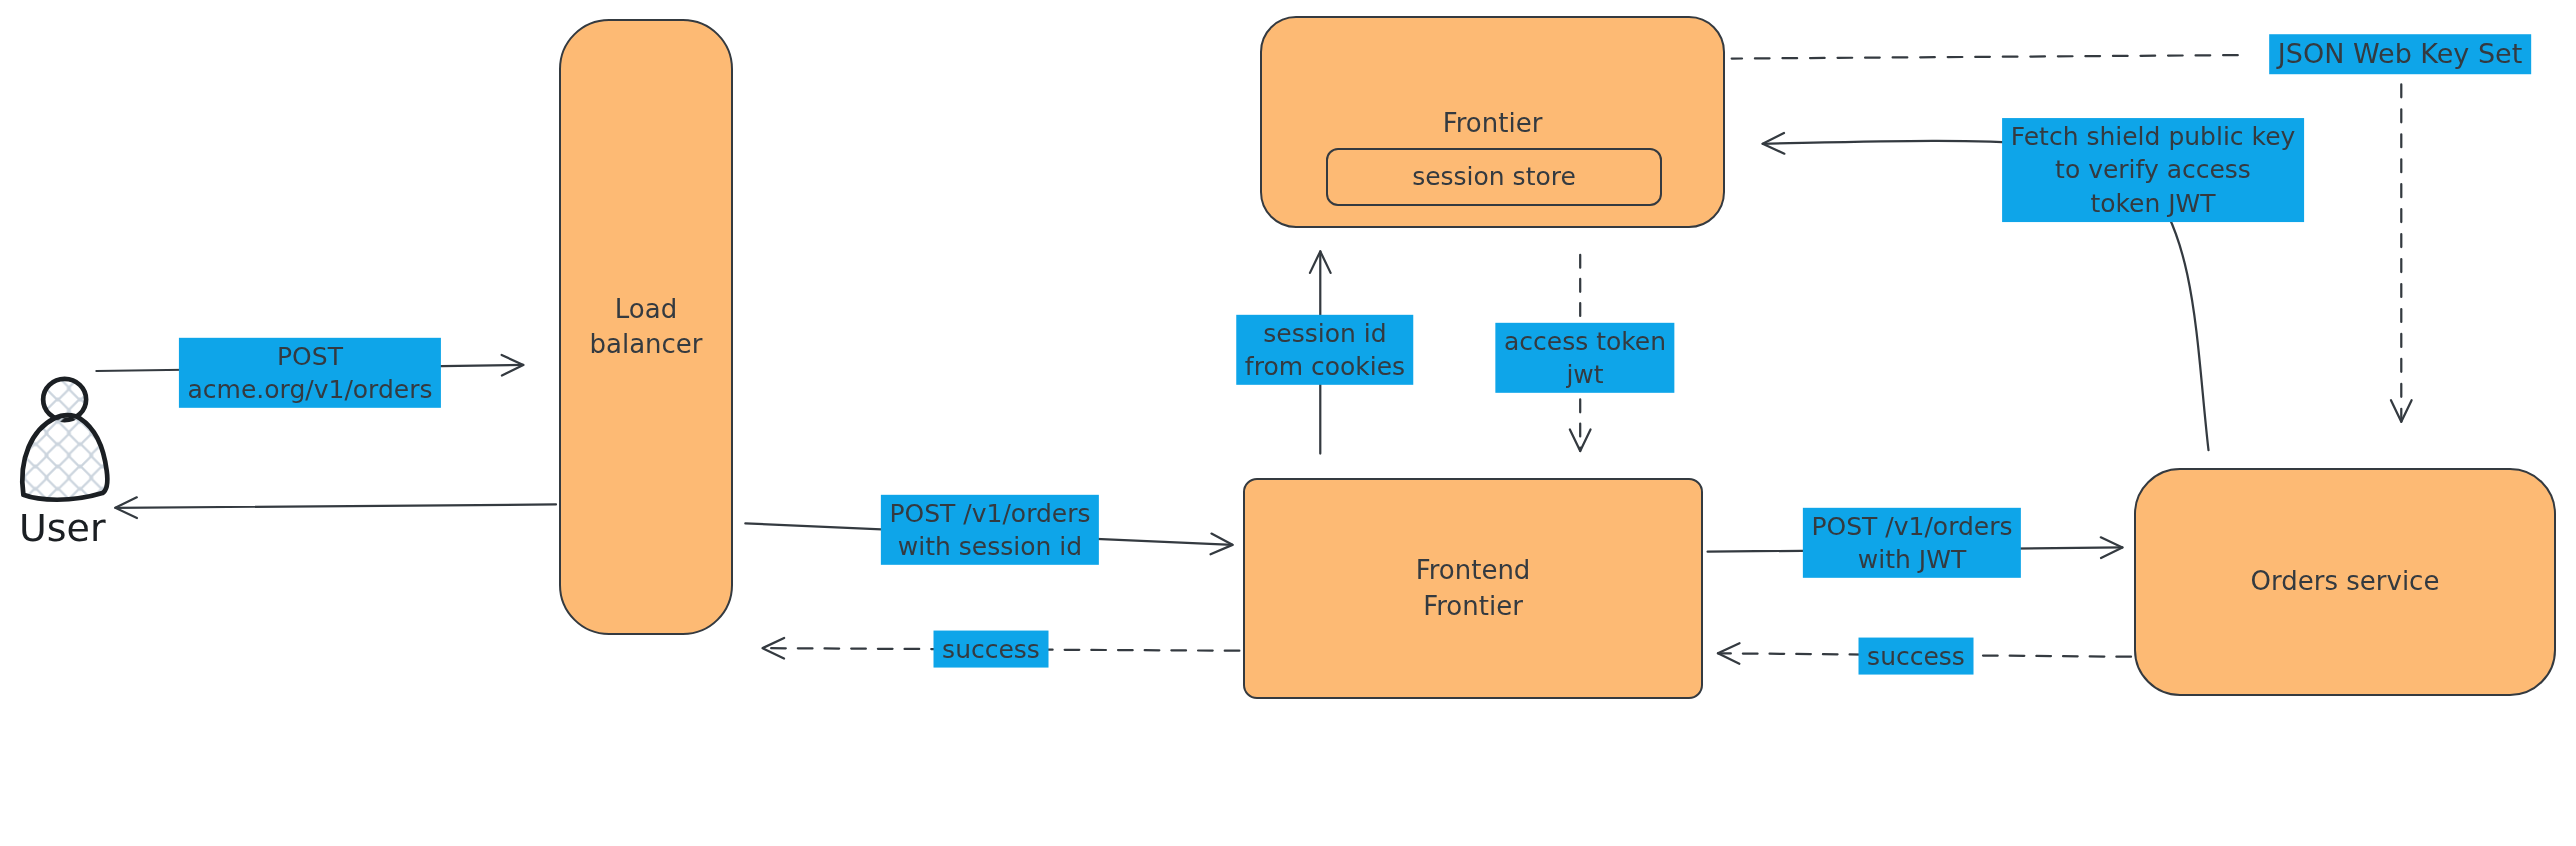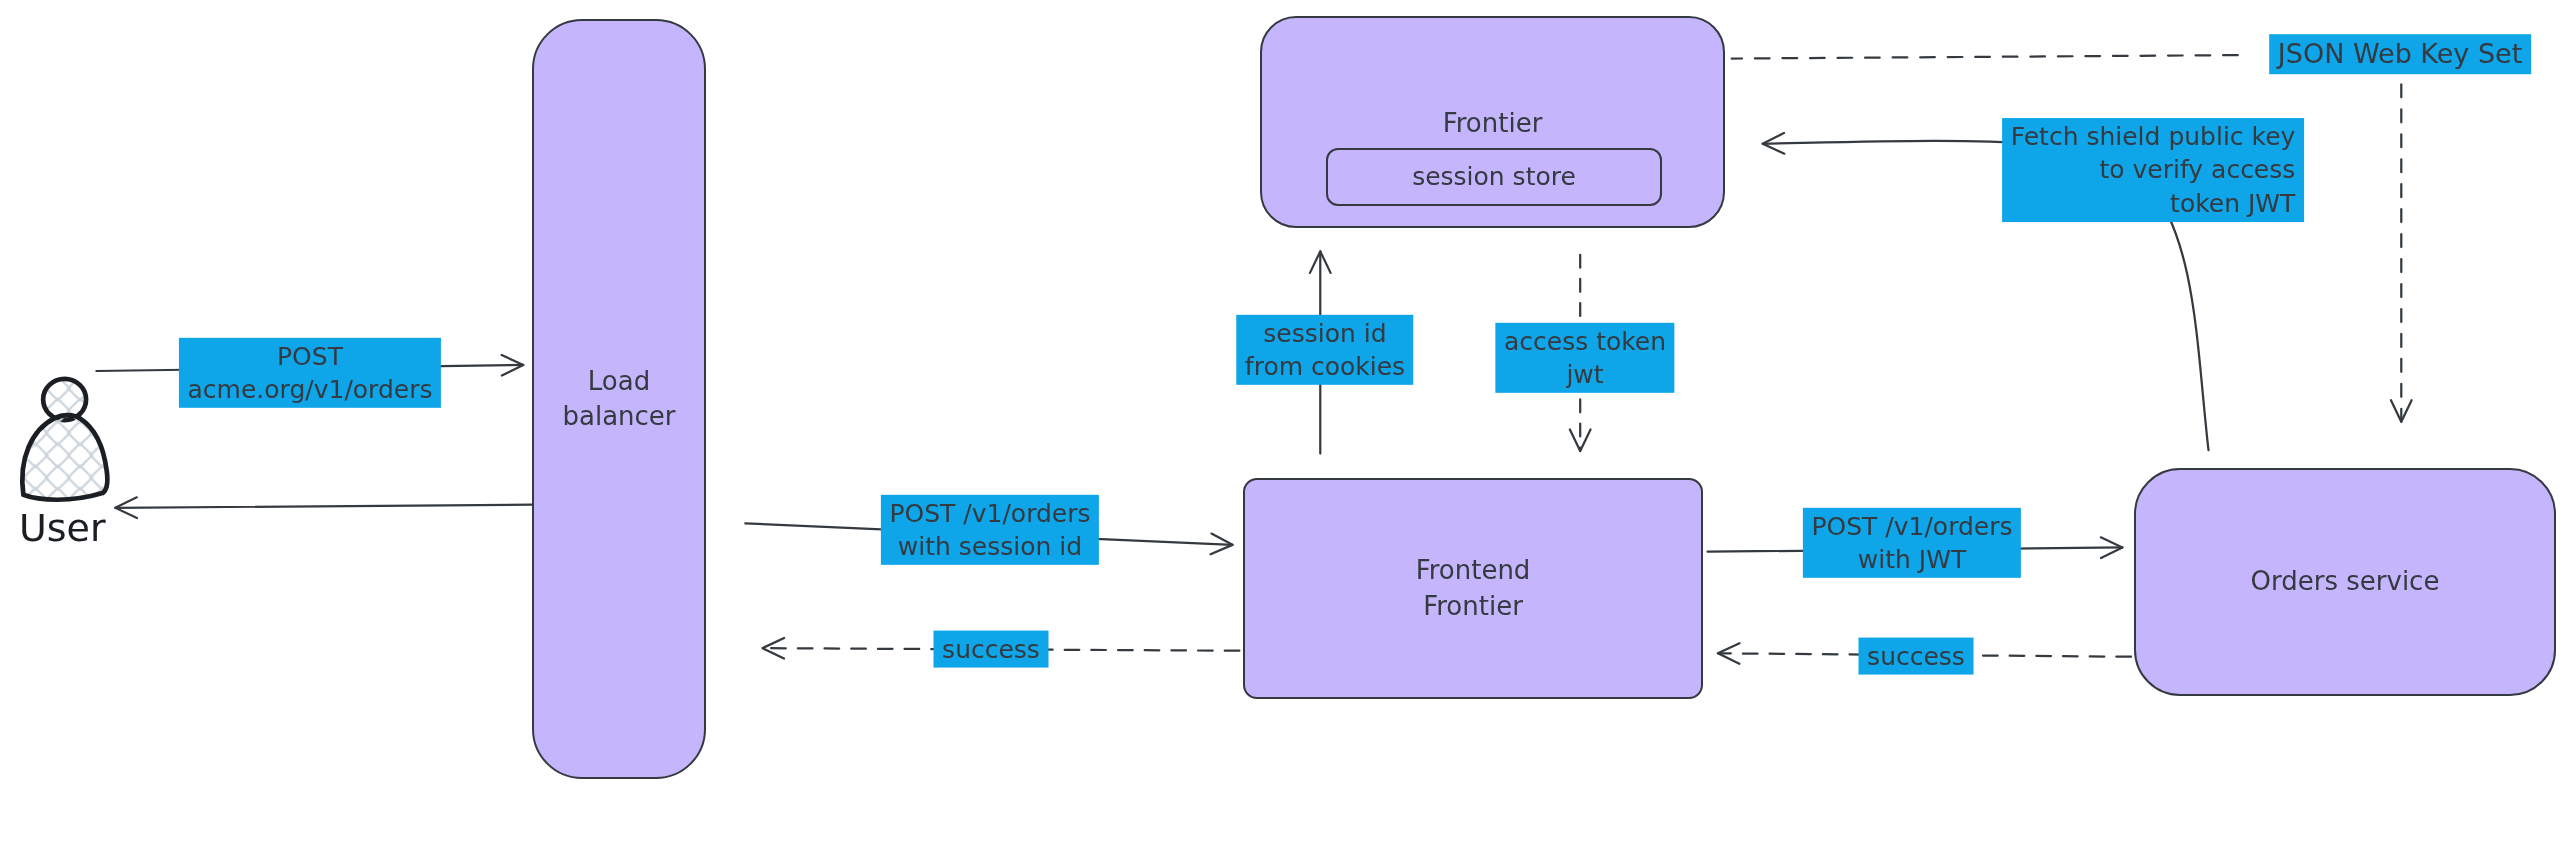--- a/index.html
+++ b/index.html
@@ -9,21 +9,21 @@
     background:#ffffff;
     font-family:"DejaVu Sans", sans-serif;
     color:#343a40;
     overflow:hidden;
   }
   svg{display:block;}
   .edges-layer{position:absolute;left:0;top:0;pointer-events:none;}
   .node{
     position:absolute;
     border:2.6px solid #343a40;
-    background:#c4b5fd;
+    background:#fdba74;
     box-sizing:border-box;
   }
   .node-label{
     position:absolute;left:0;right:0;
     text-align:center;
     font-size:26px;
     line-height:1.35;
     color:#343a40;
     white-space:pre-line;
   }
@@ -92,21 +92,21 @@
       <pattern id="hatch" patternUnits="userSpaceOnUse" width="26" height="26">
         <path d="M -6 20 L 20 -6 M 6 32 L 32 6" stroke="#ccd5de" stroke-width="2.6" fill="none"></path>
         <path d="M -6 6 L 20 32 M 6 -6 L 32 20" stroke="#ccd5de" stroke-width="2.6" fill="none"></path>
       </pattern>
     </defs>
     <ellipse cx="60" cy="39" rx="25" ry="24" fill="url(#hatch)" stroke="#1b1f23" stroke-width="5.5"></ellipse>
     <path d="M 12 150 C 6 108 22 74 48 61 C 58 56 70 56 78 61 C 98 74 106 98 109 122 C 111 137 109 145 104 148 C 68 159 30 157 12 150 Z" fill="url(#hatch)" stroke="#1b1f23" stroke-width="5.5" stroke-linejoin="round"></path>
   </svg>
   <div class="user-label" style="left:19px;top:506px;">User</div>
 
-  <div class="node" style="left:532px;top:19px;width:174px;height:760px;border-radius:50px;">
+  <div class="node" style="left:559px;top:19px;width:174px;height:616px;border-radius:50px;">
     <div class="center-label">
       <span>Load</span>
       <span>balancer</span>
     </div>
   </div>
 
   <div class="node" style="left:1260px;top:15.5px;width:465px;height:212px;border-radius:36px;">
     <div class="node-label" style="top:88px;">Frontier</div>
     <div class="node" style="left:64px;top:130px;width:336px;height:58px;border-radius:12px;border-width:2.2px;">
       <div class="center-label" style="font-size:25px;">session store</div>
@@ -146,21 +146,21 @@
     <div>jwt</div>
   </div>
 
   <div class="elabel" style="left:1912px;top:543px;">
     <div>POST /v1/orders</div>
     <div>with JWT</div>
   </div>
 
   <div class="elabel" style="left:1916px;top:656px;">success</div>
 
-  <div class="elabel" style="left:2153px;top:170px;text-align:right;">
+  <div class="elabel" style="left:2153px;top:170px;">
     <div>Fetch shield public key</div>
     <div>to verify access</div>
     <div>token JWT</div>
   </div>
 
   <div class="elabel jwks-label" style="left:2400px;top:54px;">JSON Web Key Set</div>
 
 </div>
 
 

